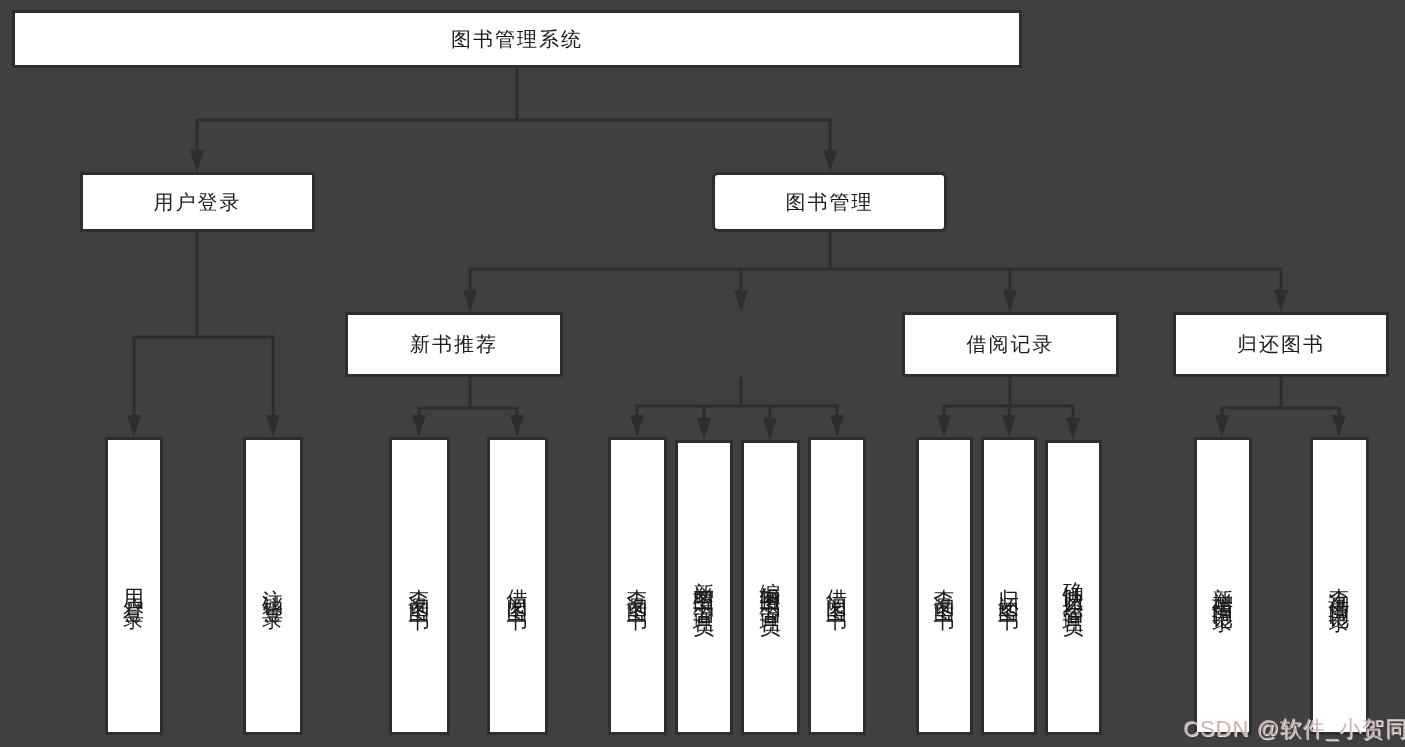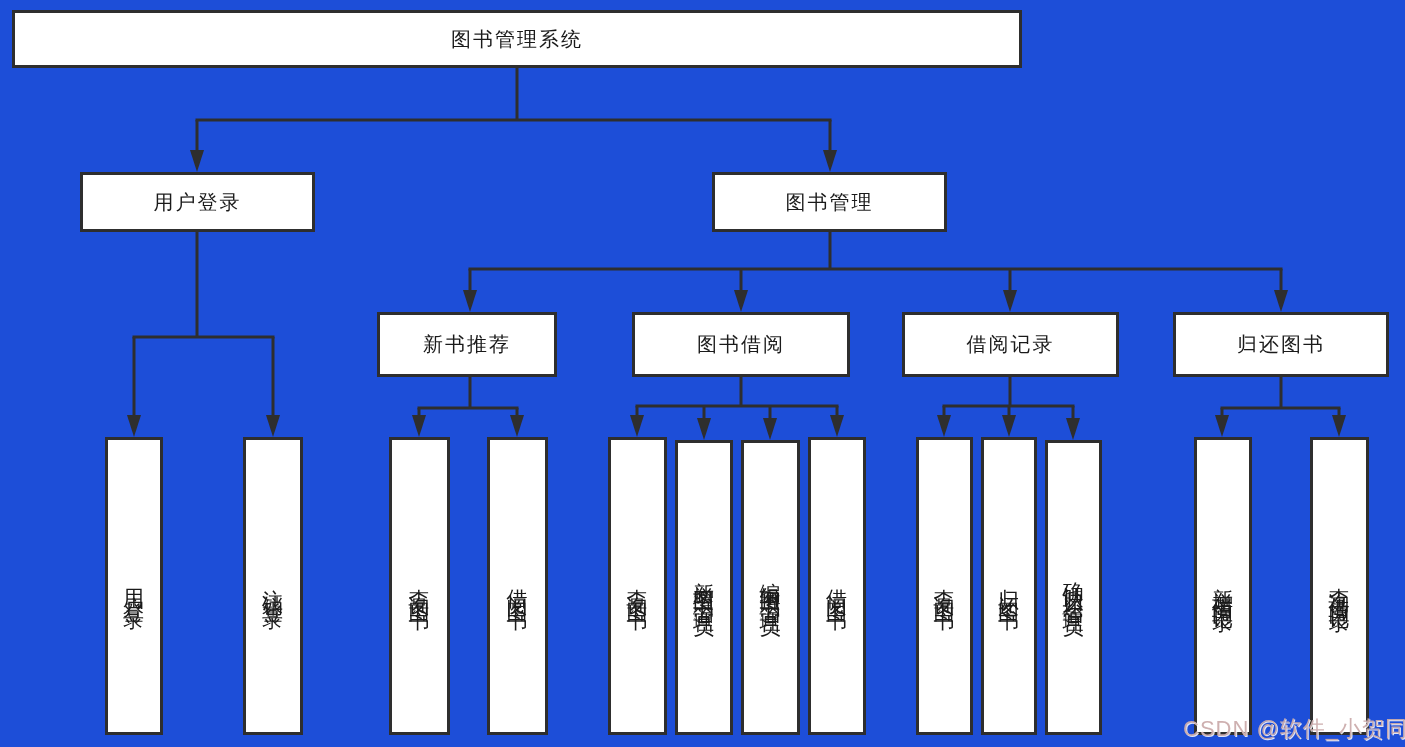--- a/index.html
+++ b/index.html
@@ -1,20 +1,20 @@
 <!DOCTYPE html>
 <html><head>
 <meta charset="utf-8">
 <style>
   html, body { margin: 0; padding: 0; background: #ffffff; }
   .stage {
     position: relative;
     width: 1405px;
     height: 747px;
-    background: #1d4ed8;
+    background: #404040;
     font-family: "Liberation Sans", sans-serif;
     overflow: hidden;
   }
   .connectors {
     position: absolute;
     left: 0; top: 0;
     width: 1405px; height: 747px;
   }
   .connectors line { stroke: #2e2e2e; stroke-width: 3; }
   .connectors polygon { fill: #2e2e2e; }
@@ -130,24 +130,23 @@
       <line x1="1222" y1="408" x2="1222" y2="423"></line>
       <polygon points="1215,415 1229,415 1222,437"></polygon>
       <line x1="1339" y1="408" x2="1339" y2="423"></line>
       <polygon points="1332,415 1346,415 1339,437"></polygon>
     </g>
   </svg>
 
   <div class="box h" style="left:12px; top:10px; width:1010px; height:58px;">图书管理系统</div>
 
   <div class="box h" style="left:80px; top:172px; width:235px; height:60px;">用户登录</div>
-  <div class="box h" style="left:712px; top:172px; width:235px; height:60px;">图书管理</div>
+  <div class="box h" style="left:712px; top:172px; width:235px; height:60px;border-radius:6px;">图书管理</div>
 
-  <div class="box h" style="left:377px; top:312px; width:180px; height:65px;">新书推荐</div>
-  <div class="box h" style="left:632px; top:312px; width:218px; height:65px;">图书借阅</div>
+  <div class="box h" style="left:345px; top:312px; width:218px; height:65px;">新书推荐</div>
   <div class="box h" style="left:902px; top:312px; width:217px; height:65px;">借阅记录</div>
   <div class="box h" style="left:1173px; top:312px; width:216px; height:65px;">归还图书</div>
 
   <div class="box v" style="left:105px; top:437px; width:58px; height:298px;">用户登录</div>
   <div class="box v" style="left:243px; top:437px; width:60px; height:298px;">注销登录</div>
 
   <div class="box v" style="left:389px; top:437px; width:61px; height:298px;">查询图书</div>
   <div class="box v" style="left:487px; top:437px; width:61px; height:298px;">借阅图书</div>
 
   <div class="box v" style="left:608px; top:437px; width:59px; height:298px;">查询图书</div>

